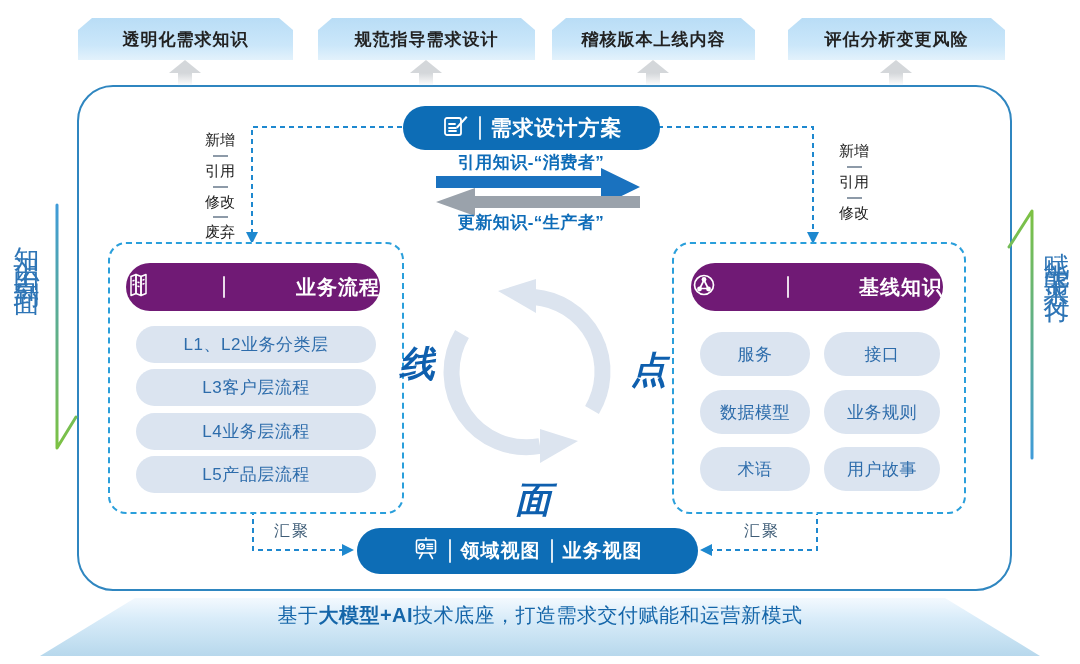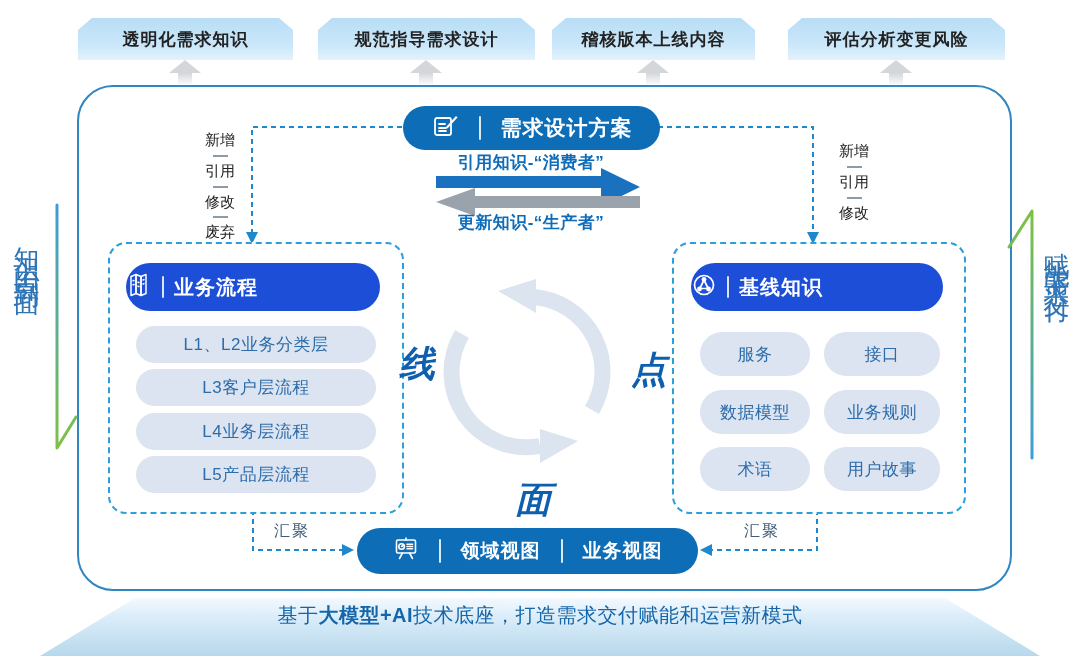--- a/index.html
+++ b/index.html
@@ -16,38 +16,38 @@
           border-bottom:13px solid #d4d7da;}
   .up-arrow .tail{width:14px;height:13px;margin:0 auto;background:linear-gradient(180deg,#d4d7da,rgba(212,215,218,0));}
 
   
   .panel{position:absolute;left:77px;top:85px;width:931px;height:502px;background:#fff;
          border:2px solid #2f86c0;border-radius:36px;z-index:1;}
 
   svg.overlay{position:absolute;left:0;top:0;width:1080px;height:664px;z-index:2;pointer-events:none;}
 
   
-  .pill{position:absolute;display:flex;align-items:center;justify-content:center;gap:20px;
+  .pill{position:absolute;display:flex;align-items:center;justify-content:center;gap:10px;
         background:#0d6db6;border-radius:24px;color:#fff;z-index:4;}
   .pill .vdiv{width:2px;height:24px;background:rgba(255,255,255,.85);border-radius:1px;}
   .pill-main{left:403px;top:106px;width:257px;height:44px;font-size:21px;font-weight:bold;letter-spacing:1px;}
   .pill-views{left:357px;top:528px;width:341px;height:46px;font-size:19px;font-weight:bold;letter-spacing:1px;}
 
   .exchange-label{position:absolute;left:400px;width:262px;text-align:center;font-size:17px;font-weight:bold;
         color:#0e6cb8;z-index:4;letter-spacing:.5px;}
 
   .ops{position:absolute;width:44px;text-align:center;font-size:15px;color:#222;z-index:4;line-height:1.25;}
   .ops .dash{width:15px;height:2px;background:#8d9aa8;margin:5px auto;}
 
   
   .dashed-box{position:absolute;top:242px;height:268px;background:#fff;border:2px dashed #2a9fdb;border-radius:18px;z-index:3;}
   .box-left{left:108px;width:292px;}
   .box-right{left:672px;width:290px;}
-  .box-header{position:absolute;display:flex;align-items:center;justify-content:flex-start;gap:10px;
-        background:#1d4ed8;border-radius:26px;color:#fff;font-size:20px;font-weight:bold;letter-spacing:1px;}
+  .box-header{position:absolute;display:flex;align-items:center;justify-content:space-between;gap:10px;
+        background:#701a75;border-radius:26px;color:#fff;font-size:20px;font-weight:bold;letter-spacing:1px;}
   .box-header .vdiv{width:2px;height:22px;background:rgba(255,255,255,.85);border-radius:1px;}
   .item-pill{position:absolute;display:flex;align-items:center;justify-content:center;
         background:#dbe4f0;border-radius:22px;color:#2d6cab;font-size:17px;letter-spacing:.5px;}
 
   
   .cycle-char{position:absolute;font-size:36px;font-weight:bold;font-style:italic;color:#0e5fae;z-index:4;
         font-family:"Liberation Serif","DejaVu Serif",serif;}
 
   .converge{position:absolute;font-size:16px;color:#3f5d77;z-index:4;letter-spacing:2px;}
 

